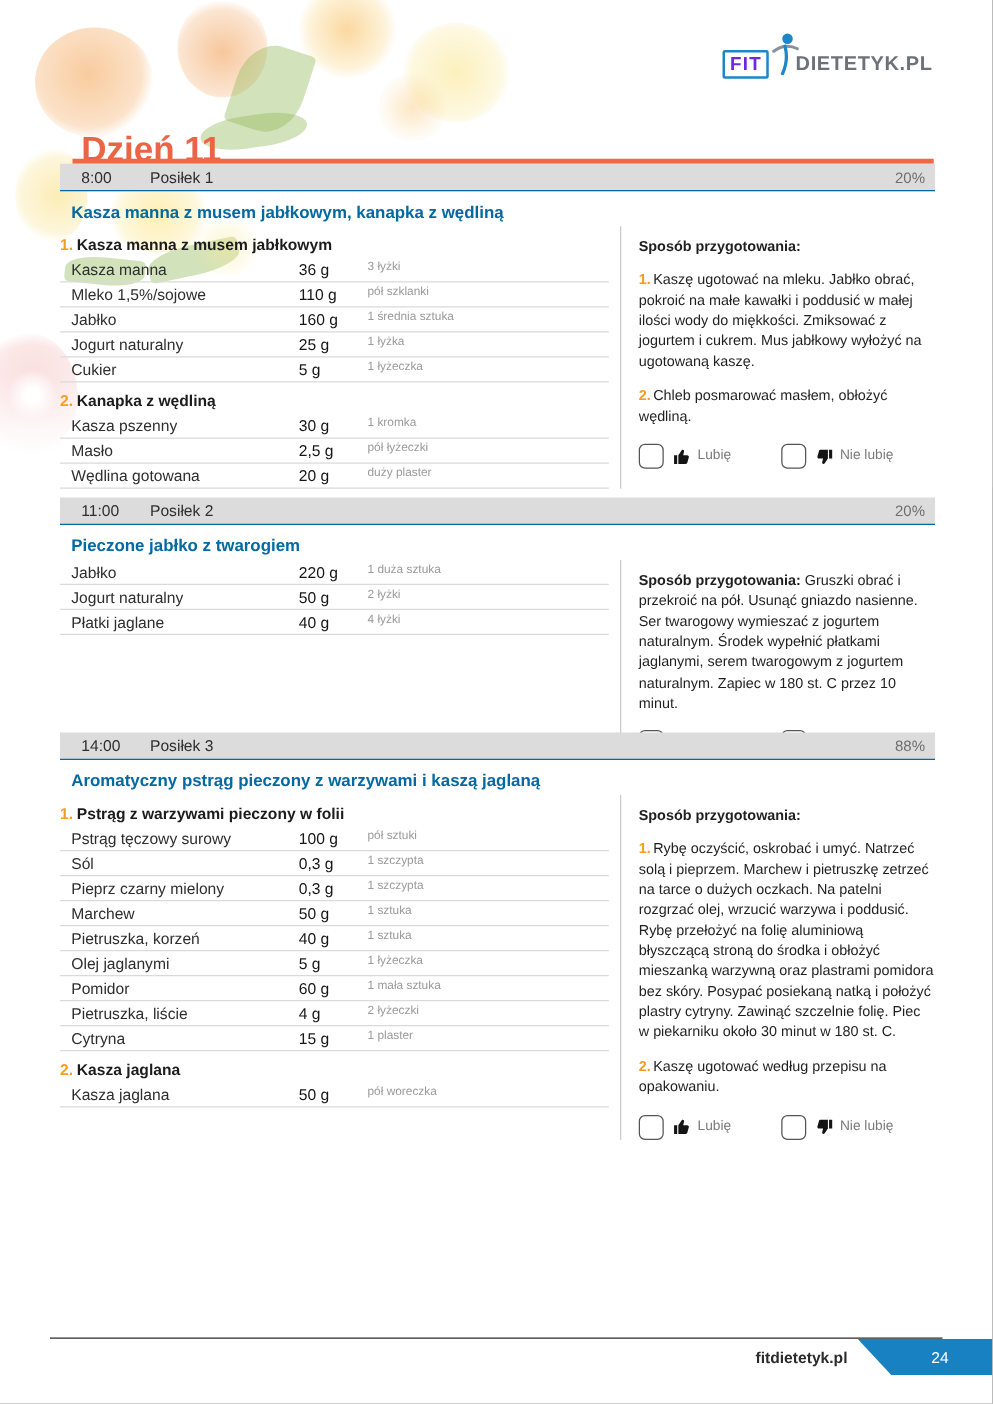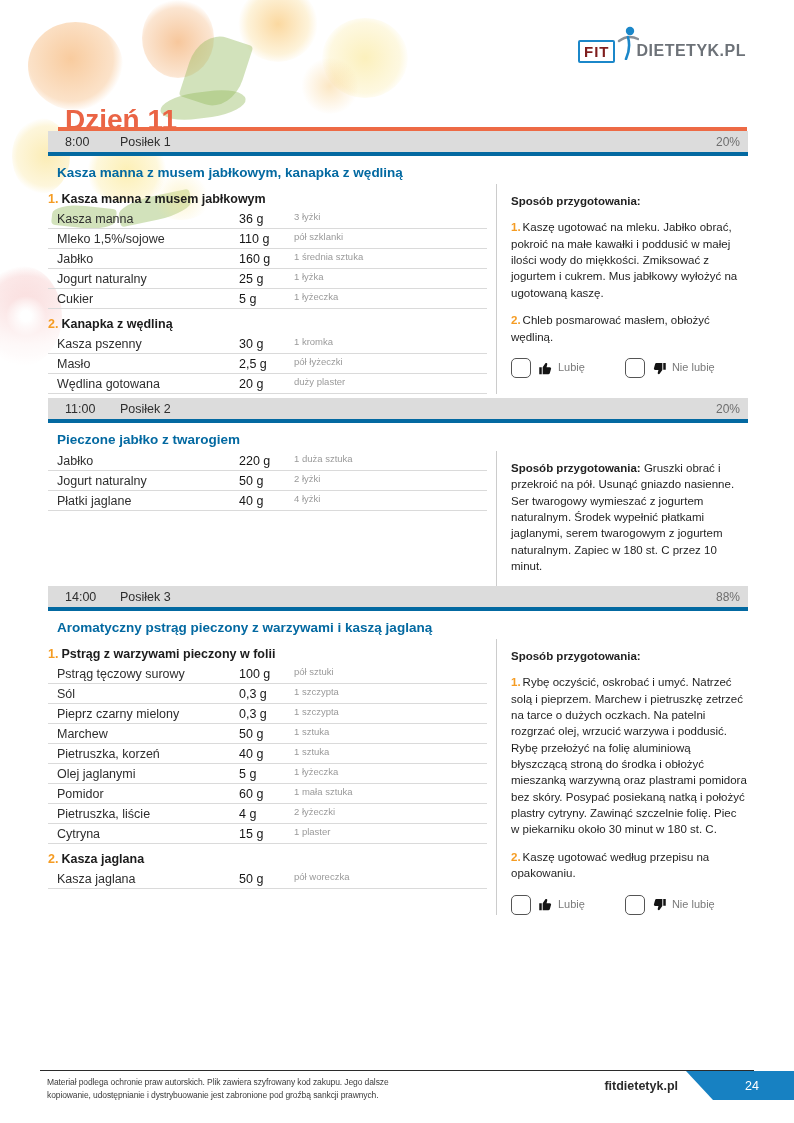--- a/index.html
+++ b/index.html
@@ -21,33 +21,33 @@
   .l4{left:52px;top:206px;width:64px;height:22px;transform:rotate(6deg);}
   .b-lemhalf{left:12px;top:118px;width:58px;height:76px;background:radial-gradient(circle at 60% 50%,rgba(247,214,92,.45),rgba(247,214,92,.22) 58%,transparent 74%);}
   .b-lemon2{left:84px;top:140px;width:86px;height:62px;background:radial-gradient(circle,rgba(250,224,108,.50),rgba(250,224,108,.24) 58%,transparent 74%);}
   .b-lemon3{left:150px;top:176px;width:62px;height:44px;background:radial-gradient(circle,rgba(250,232,150,.45),transparent 72%);}
   .b-grape{left:-18px;top:266px;width:80px;height:100px;background:radial-gradient(circle at 55% 50%,rgba(255,255,255,.6) 8%,rgba(238,142,142,.48) 30%,rgba(238,142,142,.30) 60%,transparent 75%);}
   .bg-fade{position:absolute;left:0;top:240px;width:100%;height:150px;
            background:linear-gradient(to bottom,rgba(255,255,255,0),rgba(255,255,255,.85) 70%,#fff);}
 
   
   .logo{position:absolute;top:32px;right:48px;display:flex;align-items:center;}
-  .logo-fit{border:2px solid #1b87c9;color:#7f1d1d;font-weight:bold;font-size:15px;
+  .logo-fit{border:2px solid #1b87c9;color:#6d28d9;font-weight:bold;font-size:15px;
             padding:1px 4px;border-radius:2px;letter-spacing:1px;}
   .logo-person{margin:0 -3px 0 2px;position:relative;top:-6px;}
   .logo-rest{color:#6d7278;font-weight:bold;font-size:16px;letter-spacing:.5px;}
 
   
   .page-title{position:absolute;left:65px;top:85px;font-size:28px;font-weight:bold;color:#ea6445;}
 
   
   .meal{position:absolute;left:48px;width:700px;}
   .meal-1{top:127px;} .meal-2{top:398px;} .meal-3{top:586px;}
   .top-rule{height:4px;background:#ed6a45;margin-left:10px;margin-right:1px;}
-  .meal-header{height:21px;background:#dcdcdc;border-bottom:4px solid #0369a1;
+  .meal-header{height:21px;background:#dcdcdc;border-bottom:1px solid #0369a1;
                display:flex;align-items:center;font-size:12.5px;color:#2e2e2e;}
   .meal-time{margin-left:17px;width:55px;}
   .meal-label{}
   .meal-percent{margin-left:auto;margin-right:8px;color:#6e6e6e;font-size:12px;}
   .meal-title{margin:9px 0 0 9px;font-size:13.5px;font-weight:bold;color:#0369a1;}
   .meal-body{display:flex;margin-top:4px;}
   .col-left{width:449px;border-right:1px solid #ccc;box-sizing:border-box;padding-right:9px;}
   .col-right{width:236px;margin-left:14px;font-size:11.5px;line-height:1.42;color:#1f1f1f;}
 
   .sub-h{margin:8px 0 3px 0;font-size:12.5px;font-weight:bold;color:#1c1c1c;}
@@ -342,22 +342,18 @@
                 </span>
                 <span class="like-text">Nie lubię</span>
               </div>
             </div>
           </div>
         </div>
       </section>
     </div>
 
   <div class="footer-line"></div>
-  <div class="footer-legal">
-    <div>Materiał podlega ochronie praw autorskich. Plik zawiera szyfrowany kod zakupu. Jego dalsze</div>
-    <div>kopiowanie, udostępnianie i dystrybuowanie jest zabronione pod groźbą sankcji prawnych.</div>
-  </div>
   <div class="footer-brand">fitdietetyk.pl</div>
   <div class="footer-tab">
     <span class="footer-page">24</span>
   </div>
 
 </div>
 
 </body></html>

